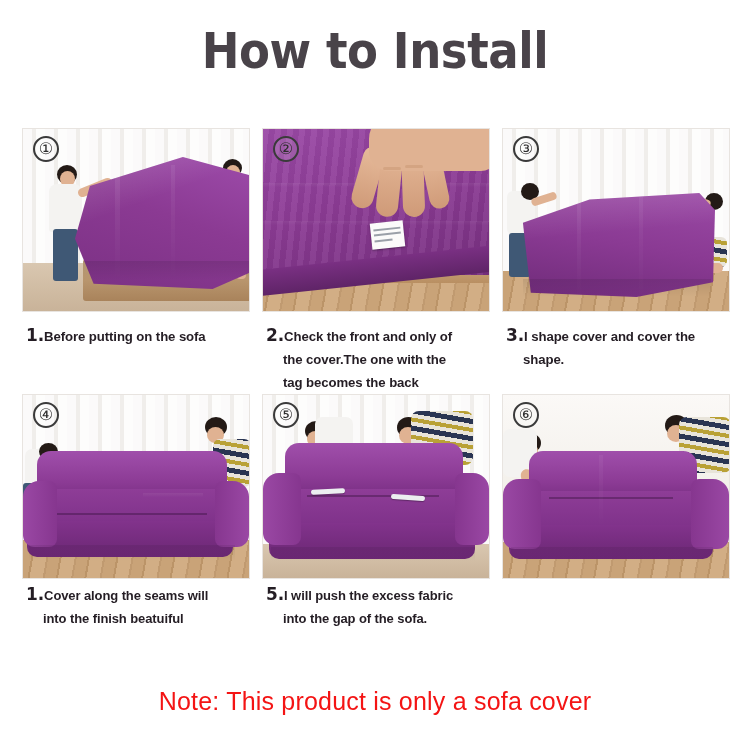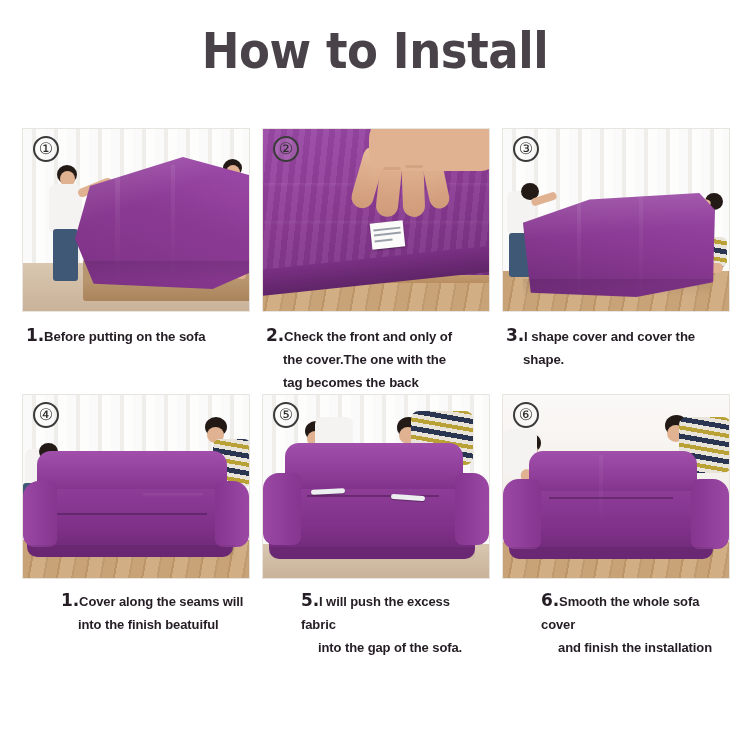--- a/index.html
+++ b/index.html
@@ -78,21 +78,21 @@
   }
 
   .caption {
     padding: 12px 2px 0 4px;
     font-size: 13.2px;
     line-height: 23px;
     font-weight: 700;
     color: #241d24;
     letter-spacing: -0.1px;
   }
-  .step-row-2 .caption { padding-top: 10px; font-size: 13px; margin-left: 35px; }
+  .step-row-2 .caption { padding-top: 4px; font-size: 13px; }
   .caption .num {
     font-size: 17px;
     font-weight: 700;
     font-family: "DejaVu Sans", sans-serif;
   }
   .caption .line2 { display: block; padding-left: 17px; }
 
   
   .note {
     position: absolute;
@@ -451,22 +451,19 @@
             <div class="sofa-skirt" style="left:6px;top:130px;width:204px;height:34px;"></div>
             <div class="arm-l" style="top:84px;height:70px;width:38px;"></div>
             <div class="arm-r" style="top:84px;height:70px;width:38px;"></div>
             <div class="cushion-line" style="left:46px;top:102px;width:124px;"></div>
             <div class="fold" style="left:96px;top:60px;width:4px;height:70px;opacity:.3;"></div>
           </div>
           <div class="shade" style="left:8px;top:152px;width:202px;height:14px;opacity:.35;"></div>
         </div>
         <div class="badge">⑥</div>
       </div>
-      <div class="caption">
-        <span class="num">6.</span><span>Smooth the whole sofa cover</span>
-        <span class="line2">and finish the installation</span>
-      </div>
     </div>
 
   </div>
 
+  <div class="note">Note: This product is only a sofa cover</div>
 
 </div>
 
 </body></html>

